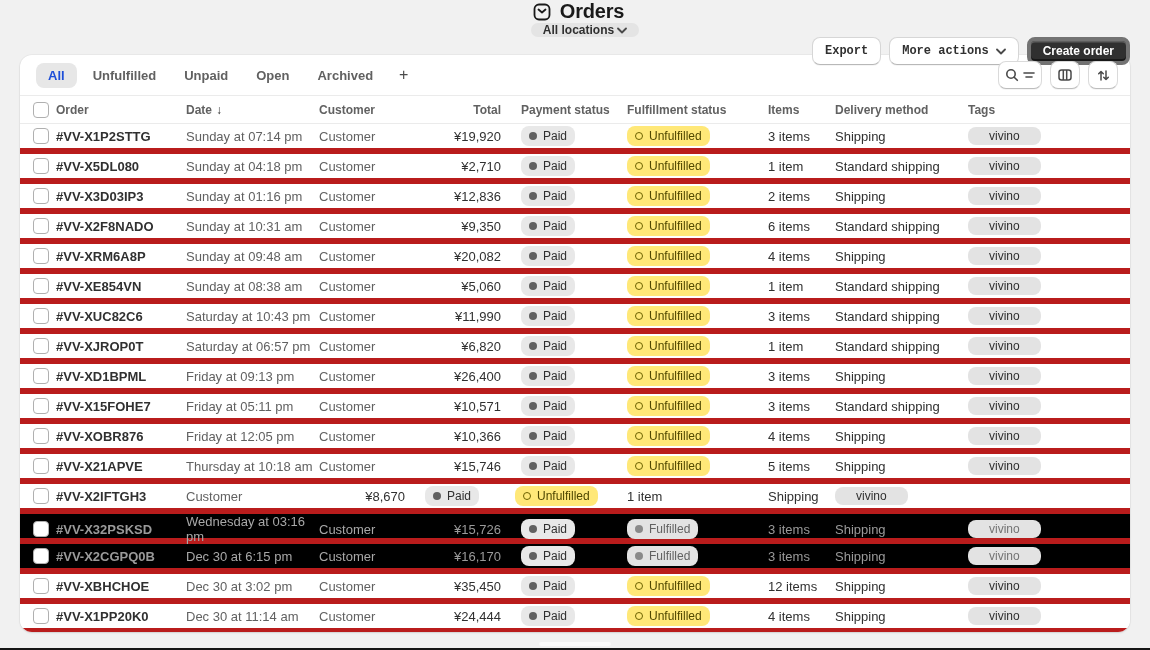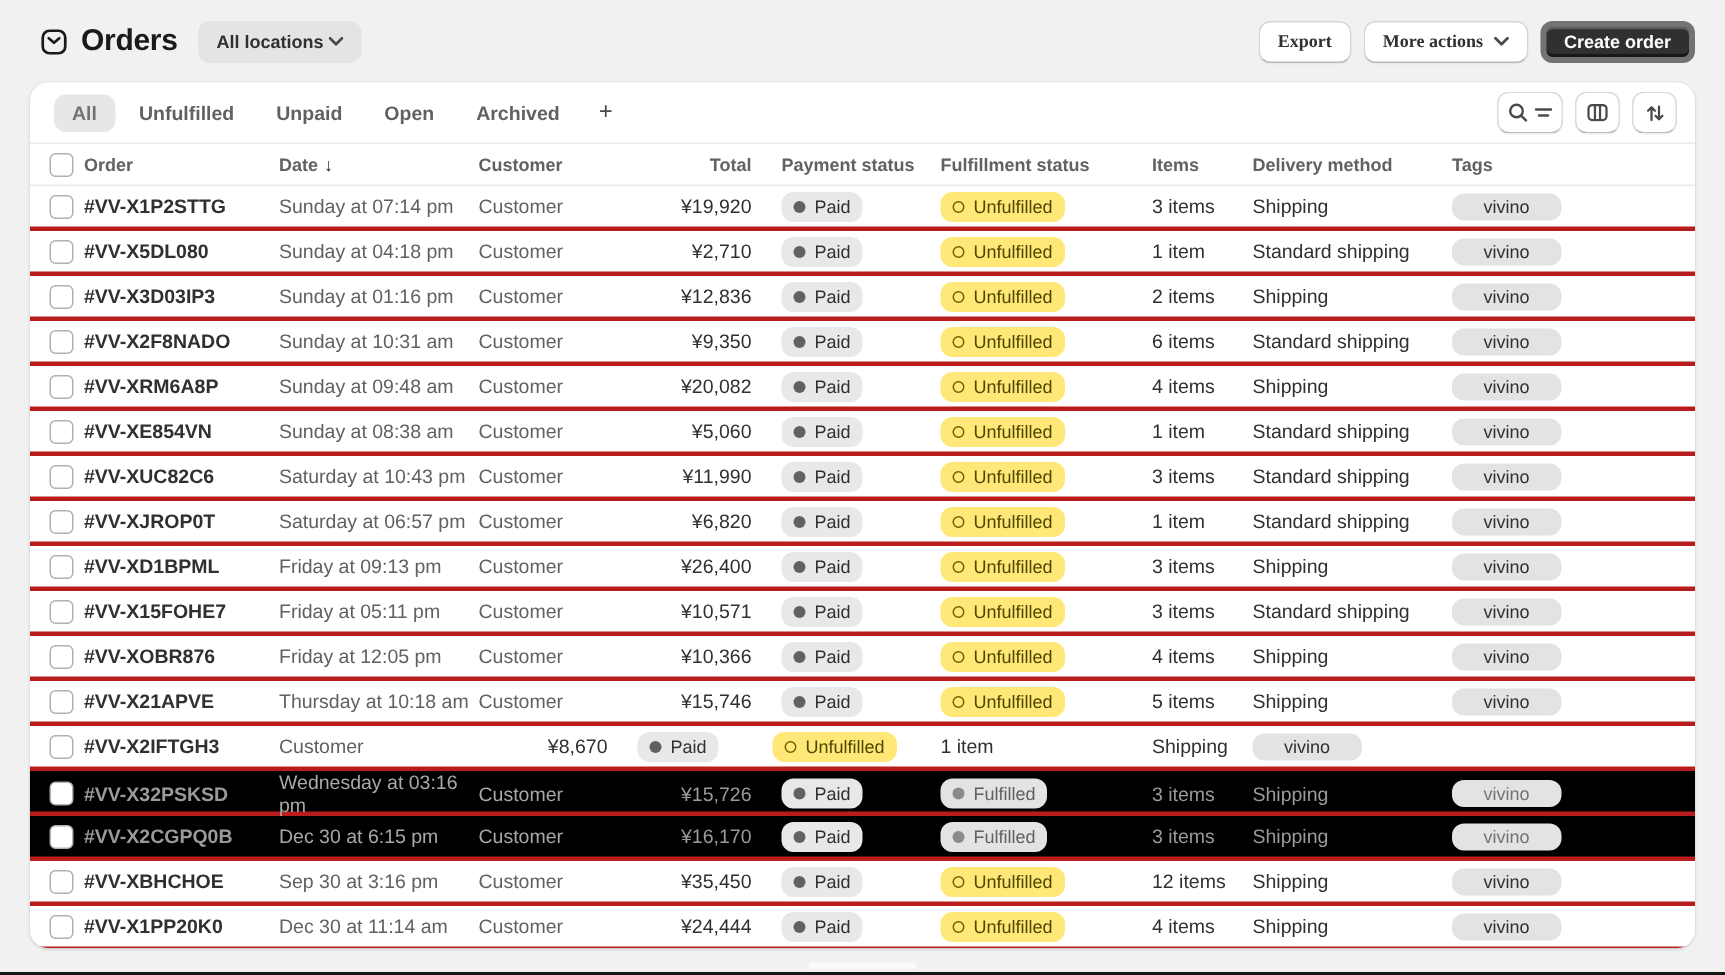--- a/index.html
+++ b/index.html
@@ -4,75 +4,75 @@
 <style>
   * { box-sizing: border-box; margin: 0; padding: 0; }
   html,body { width:1150px; height:650px; overflow:hidden; }
   body {
     background:#f1f1f1;
     font-family:"Liberation Sans", sans-serif;
     position:relative;
     color:#303030;
   }
   
-  .topbar { display:flex; align-items:center; height:55px; padding:0 20px 0 26px; }
+  .topbar { display:flex; align-items:center; height:55px; padding:0 20px 0 26px;flex-direction:column; }
   .title-wrap { display:flex; align-items:center; gap:8px; }
   .page-title { font-size:20px; font-weight:700; color:#1a1a1a; letter-spacing:-0.2px; }
   .loc-btn {
     margin-left:14px; background:#e4e4e4; border:none; border-radius:8px; height:28px;
     padding:0 12px; font-size:12px; font-weight:700; color:#303030;
     display:inline-flex; align-items:center; gap:3px; cursor:pointer;
     font-family:"Liberation Sans", sans-serif;
   }
   .topbar-right { margin-left:auto; display:flex; gap:8px; align-items:center; }
   .btn-secondary {
     background:#ffffff; border:1px solid #d6d6d6; border-bottom-color:#b8b8b8;
     border-radius:8px; height:28px; padding:0 12px; font-size:12px; font-weight:700;
     color:#303030; display:inline-flex; align-items:center; gap:7px; cursor:pointer;
-    box-shadow:0 1px 0 rgba(0,0,0,0.04); font-family:Liberation Serif, serif;
+    box-shadow:0 1px 0 rgba(0,0,0,0.04); font-family:Liberation Mono, monospace;
   }
   .btn-primary {
     background:#303030; color:#ffffff; border:4px solid #737373; border-radius:8px;
     height:28px; padding:0 12px; font-size:12px; font-weight:700; cursor:pointer;
     box-shadow:inset 0 1.5px 0 rgba(255,255,255,0.22), inset 0 -2px 0 rgba(0,0,0,0.5);
     display:inline-flex; align-items:center; font-family:"Liberation Sans", sans-serif;
   }
   
   .card {
     margin:0 20px; background:#ffffff; border-radius:12px;
     box-shadow:0 1px 2px rgba(0,0,0,0.1), 0 0 0 1px rgba(0,0,0,0.03);
     height:577px; overflow:hidden;
   }
   
   .tabs-row { display:flex; align-items:center; height:40px; padding:0 12px 0 16px; }
   .tab {
     font-size:13px; font-weight:700; color:#616161; padding:5px 12px; border-radius:8px;
     background:transparent; border:none; cursor:pointer; margin-right:4px;
     font-family:"Liberation Sans", sans-serif;
   }
-  .tab.active { background:#e7e7e7; color:#737373;text-align:center; }
+  .tab.active { background:#e7e7e7; color:#1d4ed8;text-align:center; }
   .tab-add { font-size:16px; color:#4a4a4a; padding:2px 10px; border:none; background:none; cursor:pointer; }
   .tabs-right { margin-left:auto; display:flex; gap:8px; }
   .icon-btn {
     height:28px; min-width:30px; padding:0 7px; border:1px solid #dadada; border-bottom-color:#bdbdbd;
     background:#fff; border-radius:8px; display:inline-flex; align-items:center; justify-content:center;
     gap:4px; cursor:pointer; box-shadow:0 1px 0 rgba(0,0,0,0.04); color:#4a4a4a;
   }
   
   .grid-cols {
     display:grid;
     grid-template-columns:36px 130px 133px 100px 96px 112px 141px 67px 133px 1fr;
     align-items:center;
   }
   .thead {
     height:29px; border-bottom:1px solid #ebebeb; border-top:1px solid #ebebeb;
     font-size:12px; color:#616161; font-weight:700; background:#fff;
   }
   .th { padding-right:8px; display:flex; align-items:center; gap:4px; }
-  .row { height:30px; border-bottom:3px solid #b91c1c; font-size:13px; background:#fff; cursor:pointer; }
+  .row { height:30px; border-bottom:6px solid #b91c1c; font-size:13px; background:#fff; cursor:pointer; }
   .row.muted { background:#000000; }
   .row.muted .order-num, .row.muted .cell-dark { color:#9a9a9a; }
   .row.muted .cell-gray { color:#a8a8a8; }
   .row.muted .tag { color:#737373; }
   .cb-cell { padding-left:13px; }
   .checkbox {
     width:16px; height:16px; border:1.5px solid #b0b0b0; border-radius:4px; background:#fff; cursor:pointer;
   }
   .order-num { font-weight:700; color:#303030; }
   .cell-gray { color:#616161; }
@@ -606,21 +606,21 @@
     <div>
       <span class="tag">vivino</span>
     </div>
   </div>
 
   <div class="row grid-cols">
     <div class="cb-cell">
       <div class="checkbox"></div>
     </div>
     <div class="order-num">#VV-XBHCHOE</div>
-    <div class="cell-gray">Sep 30 at 3:16 pm</div>
+    <div class="cell-gray">Dec 30 at 3:02 pm</div>
     <div class="cell-gray">Customer</div>
     <div class="cell-total">¥35,450</div>
     <div style="padding-left:6px">
       <span class="badge paid">
         <span class="dot"></span>
         <span>Paid</span>
       </span>
     </div>
     <div>
       <span class="badge unfulfilled">

